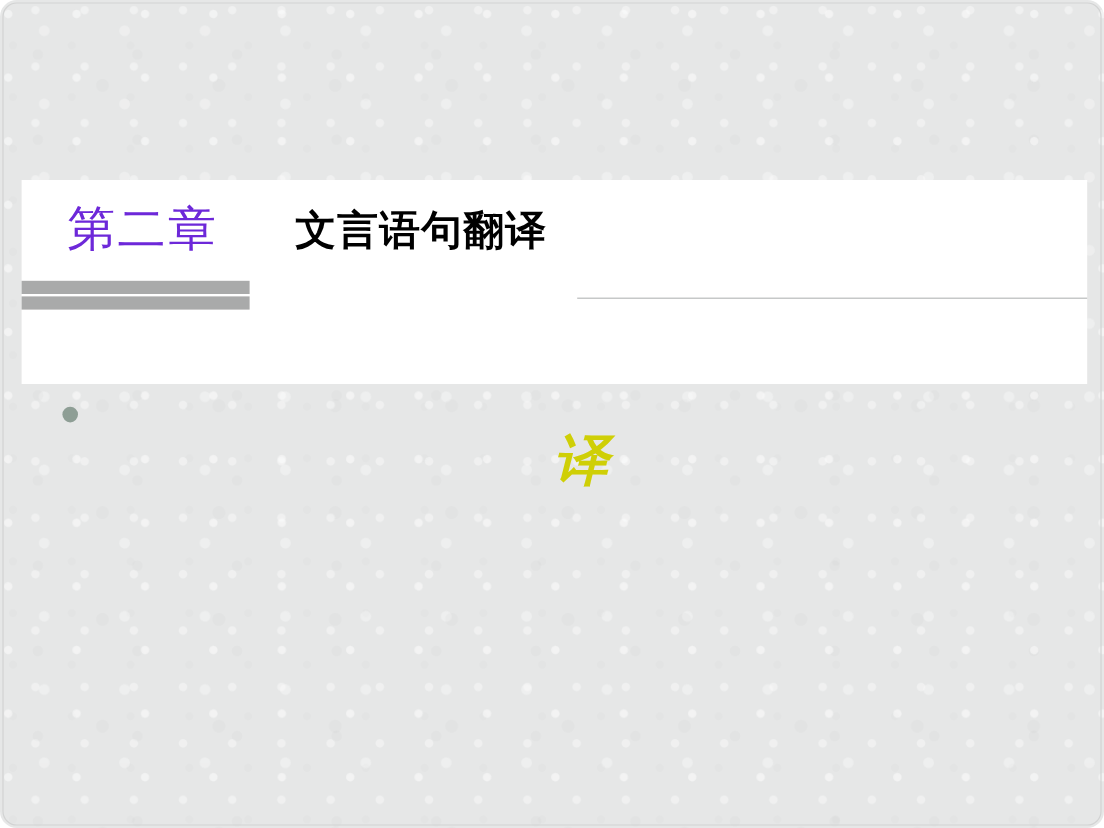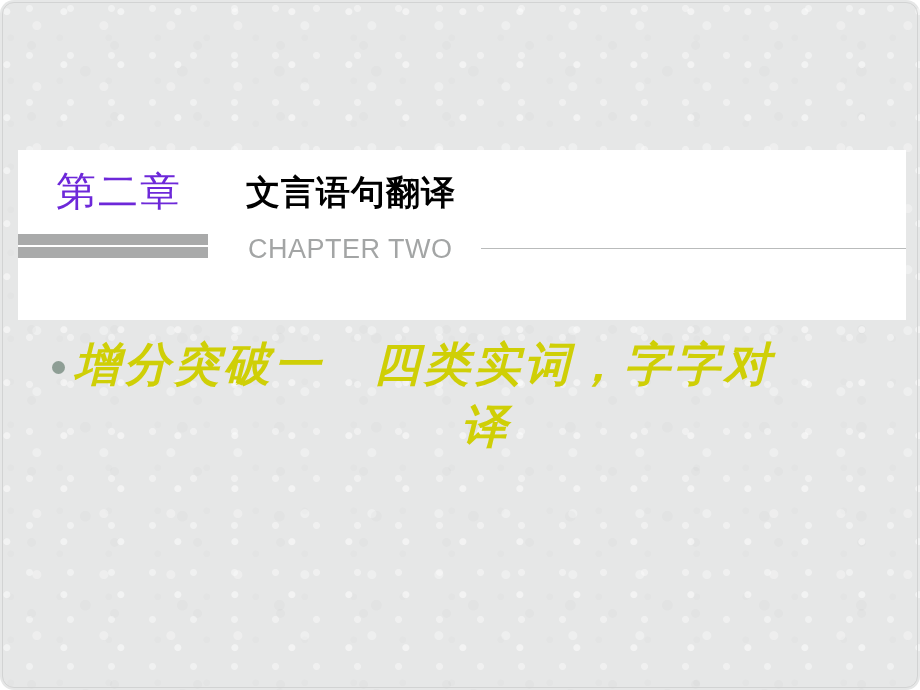--- a/index.html
+++ b/index.html
@@ -171,29 +171,27 @@
 
     <div class="chapter-cn">第二章</div>
 
     <div class="chapter-subject">文言语句翻译</div>
 
     <div class="rule-bars">
       <div class="rule-bar"></div>
       <div class="rule-bar"></div>
     </div>
 
-    <div class="chapter-en">CHAPTER TWO</div>
 
     <div class="chapter-en-rule"></div>
 
   </div>
 
   <div class="headline">
     <div class="headline-line headline-line-1">
       <span class="headline-bullet"></span>
-      <span>增分突破一　四类实词，字字对</span>
     </div>
     <div class="headline-line headline-line-2">
       <span>译</span>
     </div>
   </div>
 
 </div>
 
 </body></html>

